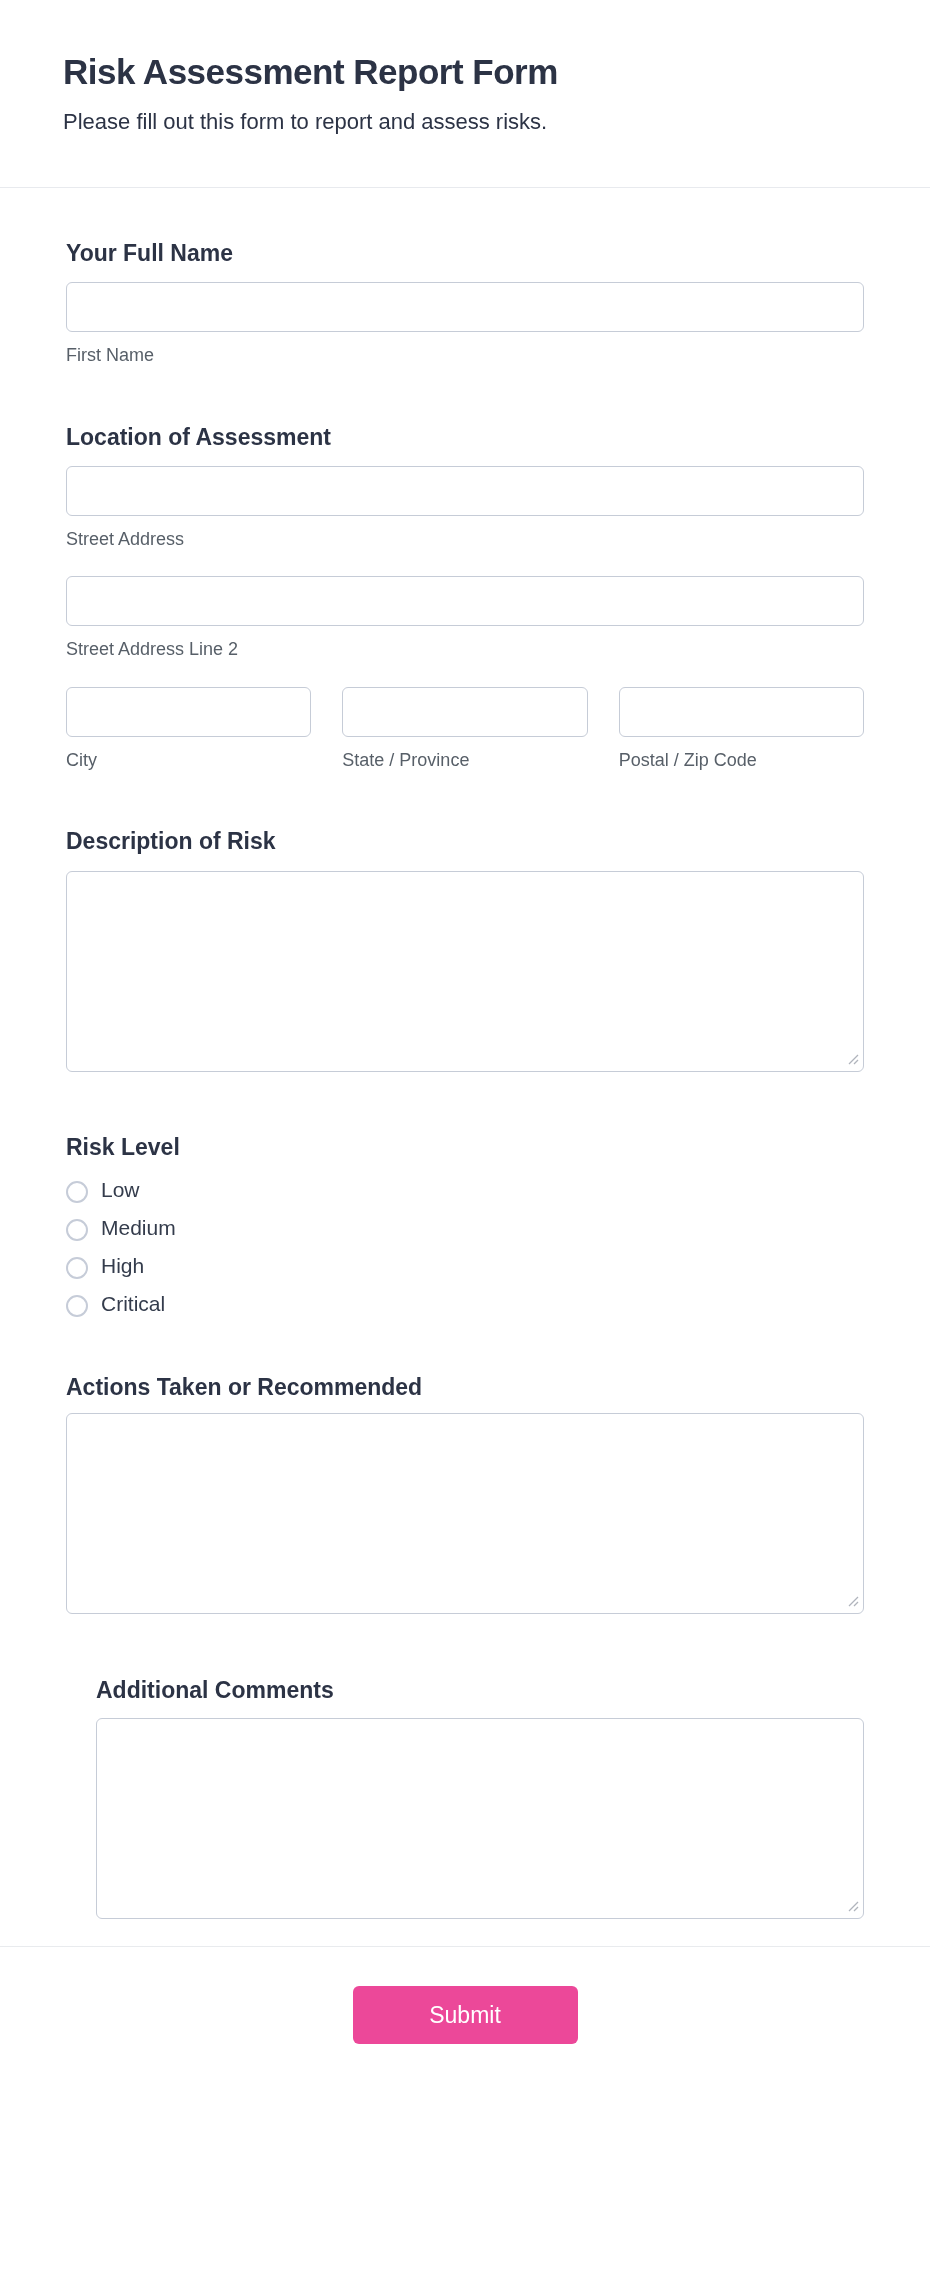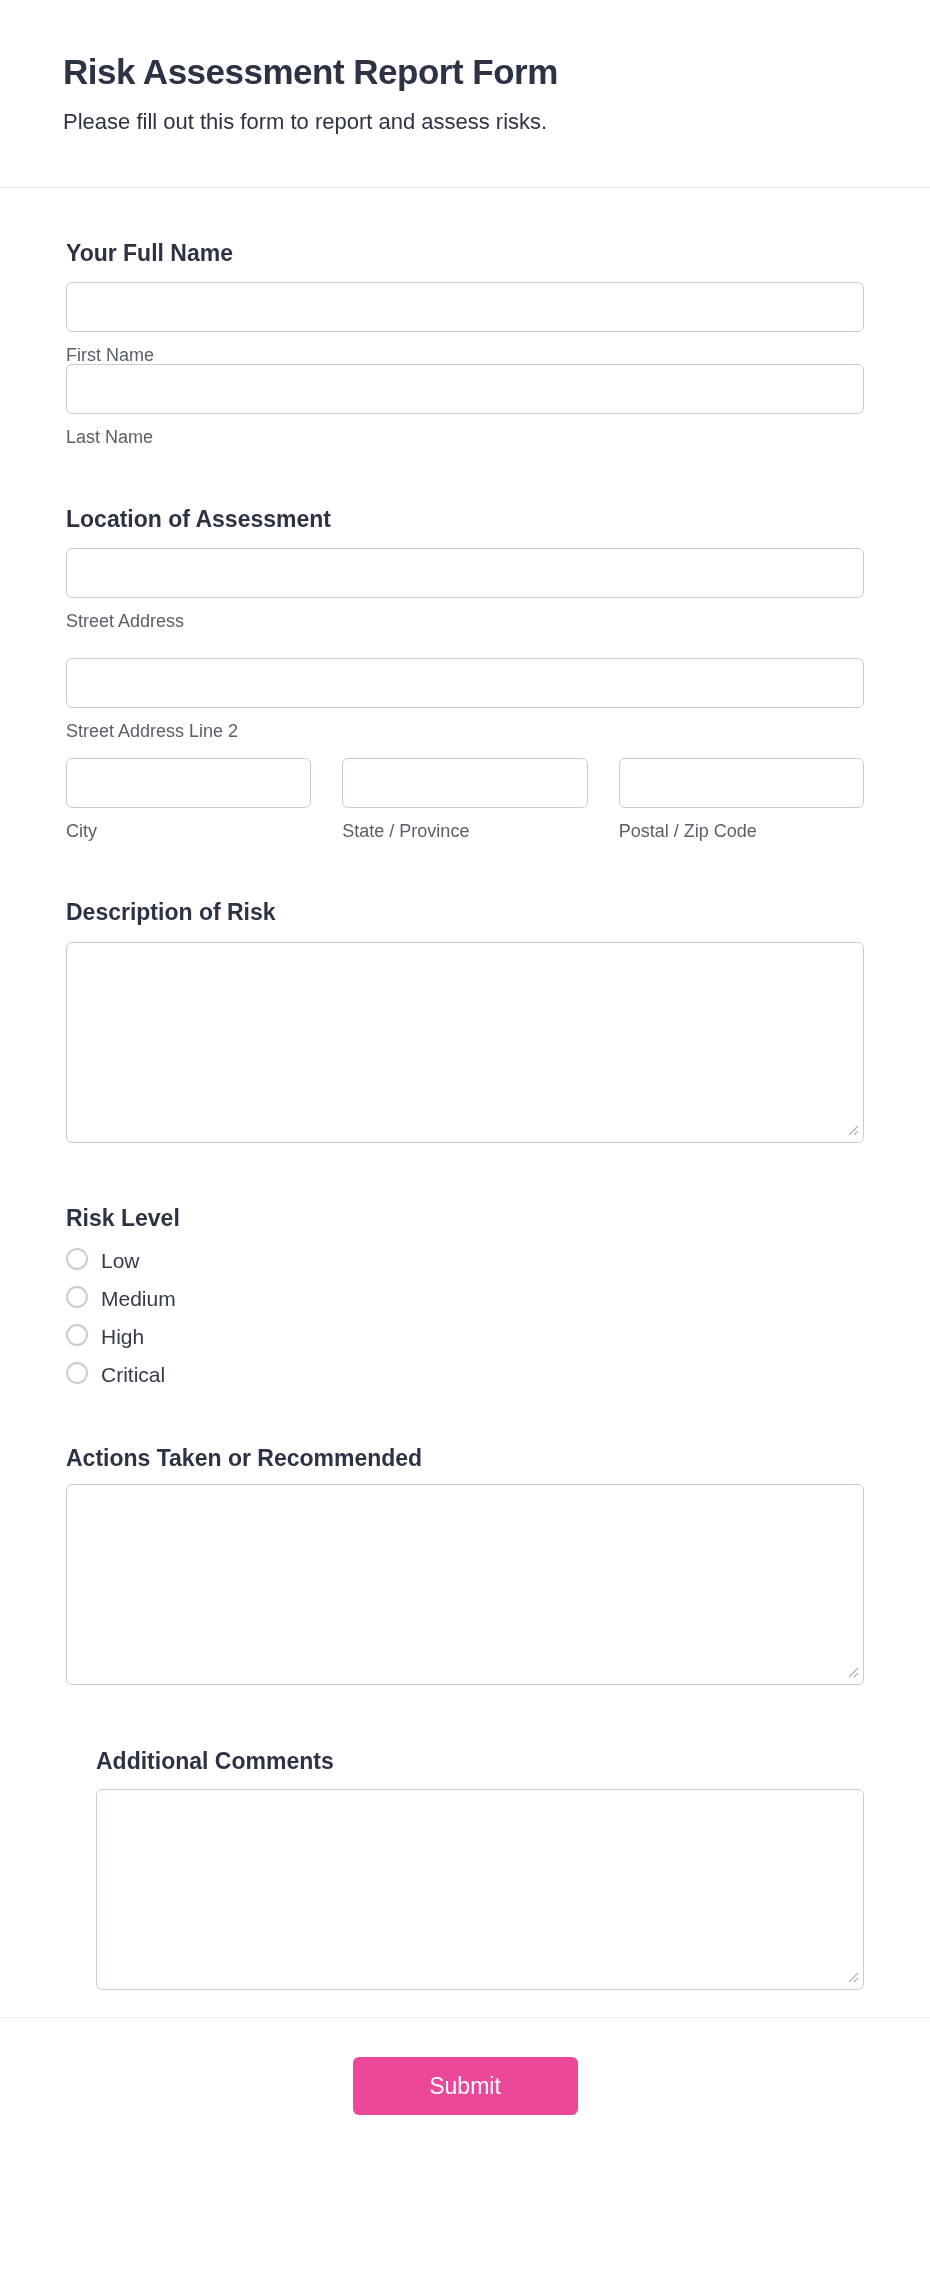--- a/index.html
+++ b/index.html
@@ -110,21 +110,21 @@
   .resize-grip {
     position: absolute;
     right: 5px;
     bottom: 7px;
     pointer-events: none;
   }
 
   
   .radio-row {
     display: flex;
-    align-items: flex-start;
+    align-items: flex-end;
     margin-bottom: 12px;
     cursor: pointer;
   }
   .radio-row:last-child { margin-bottom: 0; }
   .radio-circle {
     width: 22px;
     height: 22px;
     border: 2px solid #c6ccd8;
     border-radius: 50%;
     background: #ffffff;
@@ -158,21 +158,21 @@
   }
 
   
   .mt-53 { margin-top: 53px; }
   .mt-60 { margin-top: 60px; }
   .mt-61 { margin-top: 61px; }
   .mt-63 { margin-top: 63px; }
   .mt-64 { margin-top: 64px; padding-left: 30px; }
   .mt-67 { margin-top: 58px; }
   .mt-28 { margin-top: 28px; }
-  .mt-29 { margin-top: 18px; }
+  .mt-29 { margin-top: 29px; }
   .lbl-mb-14 { margin-bottom: 14px; }
   .lbl-mb-16 { margin-bottom: 16px; }
   .lbl-mb-18 { margin-bottom: 18px; }
 </style>
 </head>
 <body>
 
 <div class="page">
 
   <div class="form-header">
@@ -182,24 +182,20 @@
   <hr class="header-divider">
 
   <div class="form-content">
 
     <div class="field mt-53">
       <div class="q-label">Your Full Name</div>
       <div class="two-col">
         <div>
           <input type="text" class="text-input" style="">
           <div class="sub-label">First Name</div>
-        </div>
-        <div>
-          <input type="text" class="text-input" style="">
-          <div class="sub-label">Last Name</div>
         </div>
       </div>
     </div>
 
 
     <div class="field mt-61">
       <div class="q-label">Location of Assessment</div>
 
       <input type="text" class="text-input" style="">
       <div class="sub-label">Street Address</div>

